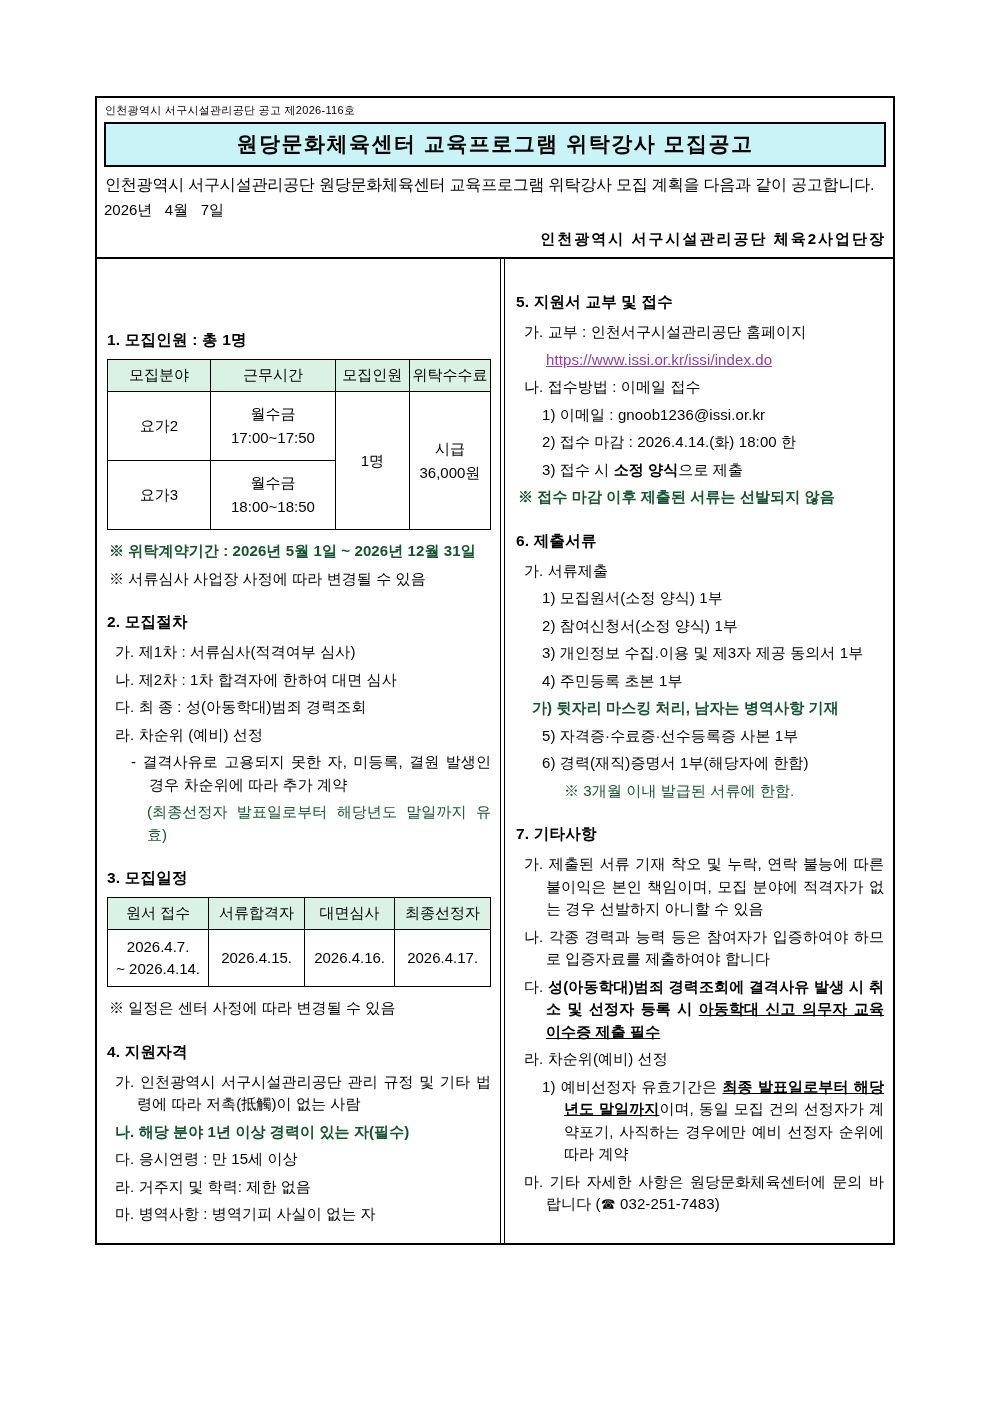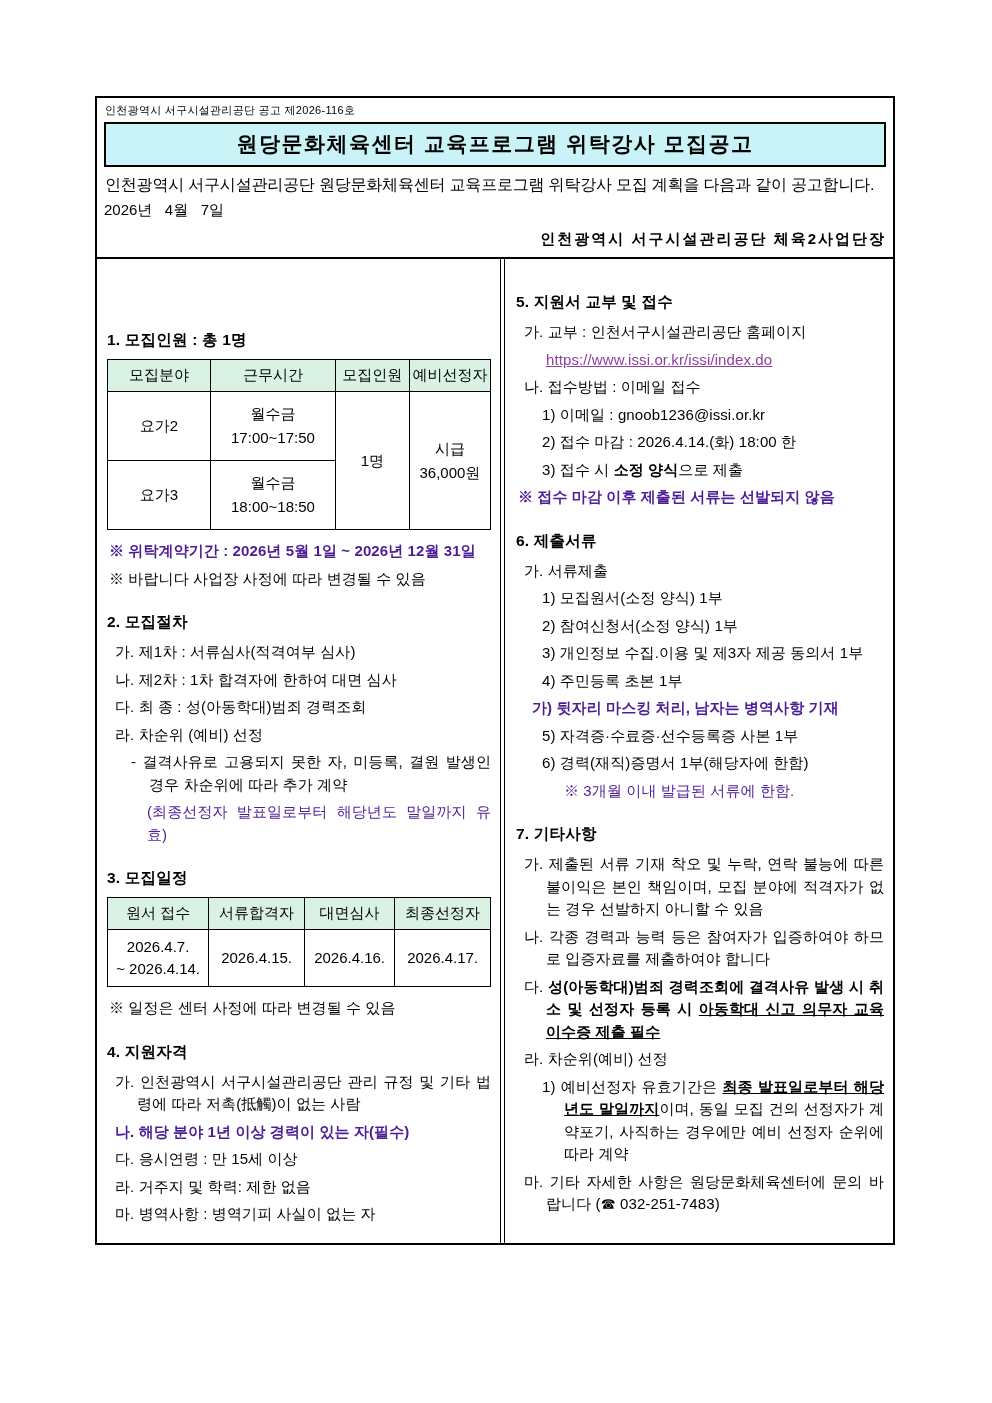--- a/index.html
+++ b/index.html
@@ -25,21 +25,21 @@
   .sec{margin-top:22px;}
   .sec:first-child{margin-top:17px;}
   .line{line-height:1.5;margin:5px 0;text-align:justify;letter-spacing:0.1px;}
   .li1{padding-left:30px;text-indent:-22px;}   
   .li2{padding-left:48px;text-indent:-22px;}   
   .li3{padding-left:40px;text-indent:-24px;}   
   .dash{padding-left:42px;text-indent:-18px;}
   .note{padding-left:2px;}
   .indent-link{padding-left:30px;}
 
-  .blue{color:#4c1d95;}
+  .blue{color:#14532d;}
   .bold{font-weight:bold;}
   .ul{text-decoration:underline;}
   .link{color:#903fa0;text-decoration:underline;}
 
   table{border-collapse:collapse;width:100%;text-align:center;font-size:15px;table-layout:fixed;}
   th,td{border:1.5px solid #000;padding:2px;}
   thead th{background:#d9f2e4;font-weight:normal;height:27px;}
   .t1 td{height:64px;line-height:1.6;}
   .t1 .c-field{width:27%;}
   .t1 .c-time{width:33%;}
@@ -73,21 +73,21 @@
       <div class="col col-left">
 
         <div class="sec">
           <div class="sec-h">1. 모집인원 : 총 1명</div>
           <table class="t1">
             <thead>
               <tr>
                 <th class="c-field">모집분야</th>
                 <th class="c-time">근무시간</th>
                 <th class="c-count">모집인원</th>
-                <th class="c-fee">예비선정자</th>
+                <th class="c-fee">위탁수수료</th>
               </tr>
             </thead>
             <tbody>
               <tr>
                 <td>요가2</td>
                 <td>
                   <div>월수금</div>
                   <div>17:00~17:50</div>
                 </td>
                 <td rowspan="2">1명</td>
@@ -99,21 +99,21 @@
               <tr>
                 <td>요가3</td>
                 <td>
                   <div>월수금</div>
                   <div>18:00~18:50</div>
                 </td>
               </tr>
             </tbody>
           </table>
           <div class="line note tbl-note blue bold">※ 위탁계약기간 : 2026년 5월 1일 ~ 2026년 12월 31일</div>
-          <div class="line note">※ 바랍니다 사업장 사정에 따라 변경될 수 있음</div>
+          <div class="line note">※ 서류심사 사업장 사정에 따라 변경될 수 있음</div>
         </div>
 
         <div class="sec">
           <div class="sec-h">2. 모집절차</div>
           <div class="line li1">가. 제1차 : 서류심사(적격여부 심사)</div>
           <div class="line li1">나. 제2차 : 1차 합격자에 한하여 대면 심사</div>
           <div class="line li1">다. 최 종 : 성(아동학대)범죄 경력조회</div>
           <div class="line li1">라. 차순위 (예비) 선정</div>
           <div class="line dash">- 결격사유로 고용되지 못한 자, 미등록, 결원 발생인 경우 차순위에 따라 추가 계약</div>
           <div class="line blue" style="padding-left:40px;">(최종선정자 발표일로부터 해당년도 말일까지 유효)</div>

